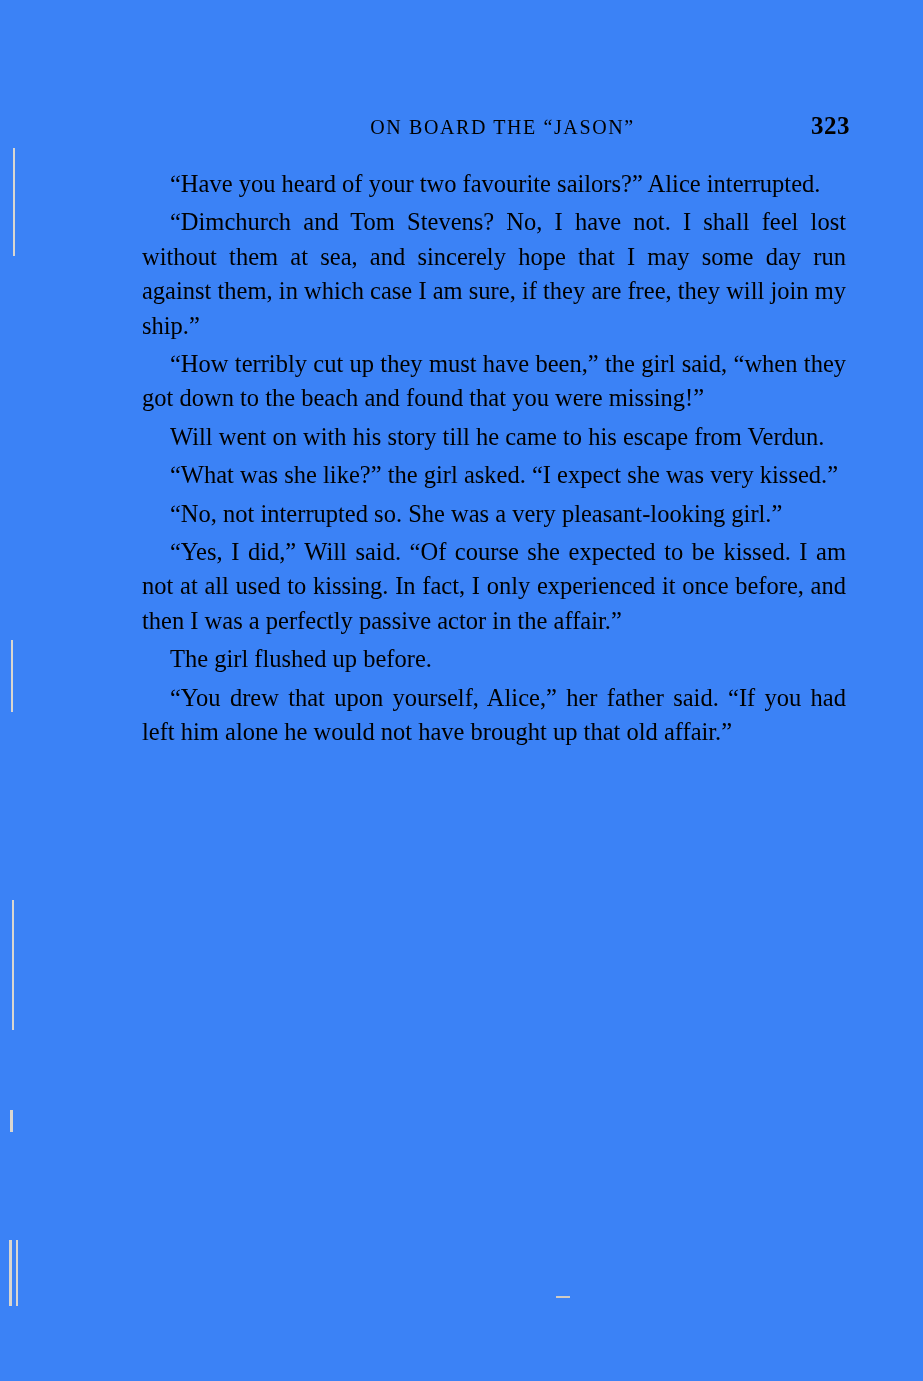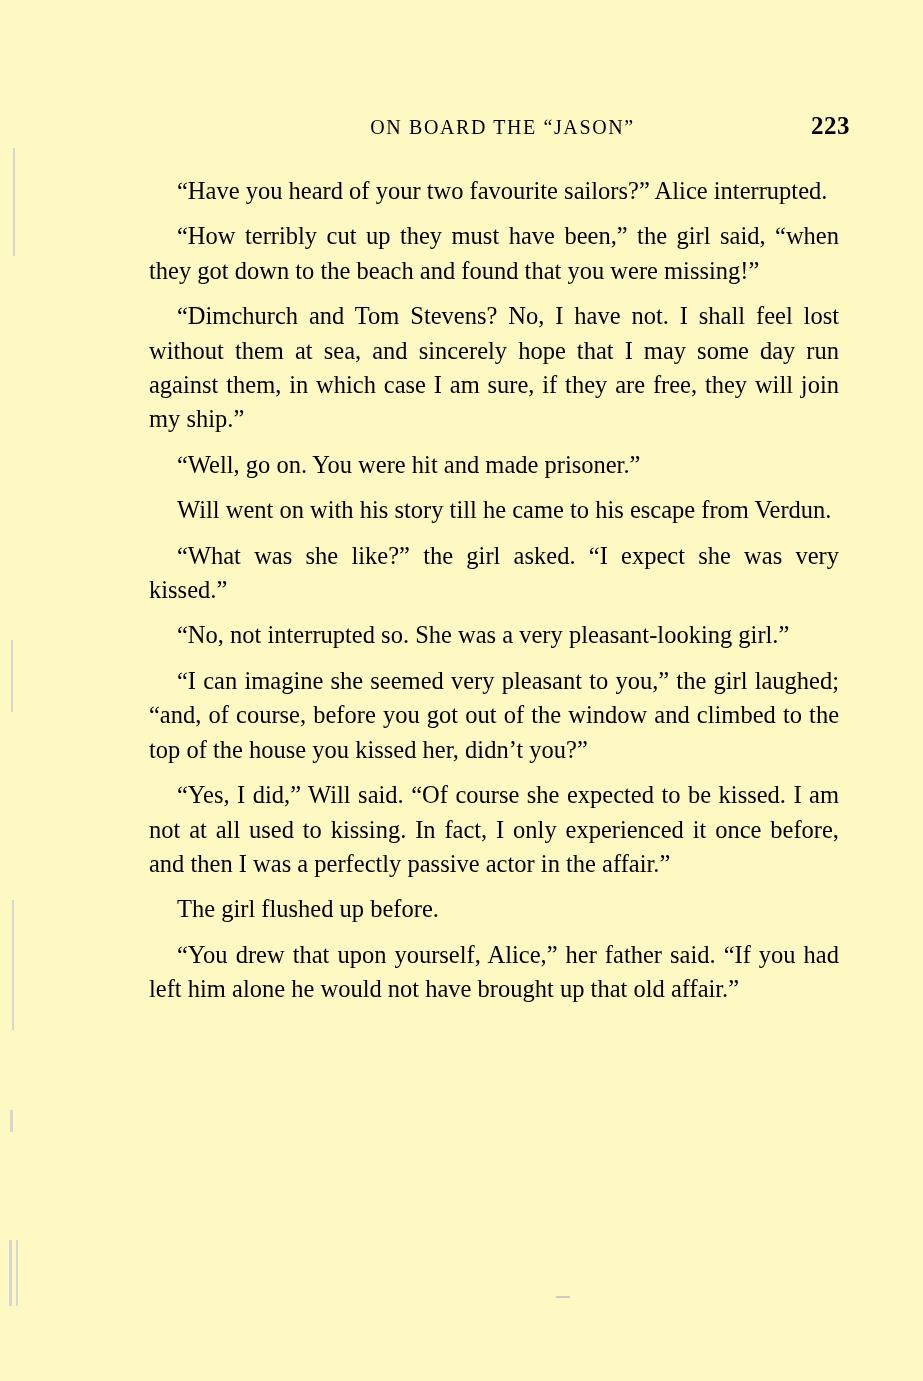--- a/index.html
+++ b/index.html
@@ -11,21 +11,21 @@
     width: 923px;
     height: 1381px;
     overflow: hidden;
     font-family: "Liberation Serif", serif;
     color: #000000;
   }
   .page {
     position: relative;
     width: 923px;
     height: 1381px;
-    background: #fef9c3;
+    background: #3b82f6;
   }
   
   .edge-mark {
     position: absolute;
     background: #d9d6d0;
   }
   .edge-mark.m1 { left: 13px; top: 148px; width: 2px; height: 108px; }
   .edge-mark.m2 { left: 11px; top: 640px; width: 2px; height: 72px; }
   .edge-mark.m3 { left: 12px; top: 900px; width: 2px; height: 130px; }
   .edge-mark.m4 { left: 10px; top: 1110px; width: 3px; height: 22px; }
@@ -61,21 +61,21 @@
     position: absolute;
     left: 138px;
     top: 163px;
     width: 712px;
     font-size: 24.5px;
     line-height: 34.4px;
     text-align: justify;
     text-justify: inter-word;
   }
   .body-text p {
-    margin: 11px;
+    margin: 4px;
     text-indent: 28px;
     hyphens: manual;
   }
 
   .bottom-speck {
     position: absolute;
     left: 556px;
     top: 1296px;
     width: 14px;
     height: 2px;
@@ -89,31 +89,29 @@
 
   <div class="edge-mark m1"></div>
   <div class="edge-mark m2"></div>
   <div class="edge-mark m3"></div>
   <div class="edge-mark m4"></div>
   <div class="edge-mark m5"></div>
   <div class="edge-mark m6"></div>
 
   <div class="header">
     <div class="running-head">ON BOARD THE “JASON”</div>
-    <div class="folio">223</div>
+    <div class="folio">323</div>
   </div>
 
   <div class="body-text">
     <p>“Have you heard of your two favourite sailors?” Alice interrupted.</p>
+    <p>“Dimchurch and Tom Stevens? No, I have not. I shall feel lost without them at sea, and sincerely hope that I may some day run against them, in which case I am sure, if they are free, they will join my ship.”</p>
     <p>“How terribly cut up they must have been,” the girl said, “when they got down to the beach and found that you were missing!”</p>
-    <p>“Dimchurch and Tom Stevens? No, I have not. I shall feel lost without them at sea, and sincerely hope that I may some day run against them, in which case I am sure, if they are free, they will join my ship.”</p>
-    <p>“Well, go on. You were hit and made prisoner.”</p>
     <p>Will went on with his story till he came to his escape from Verdun.</p>
     <p>“What was she like?” the girl asked. “I expect she was very kissed.”</p>
     <p>“No, not interrupted so. She was a very pleasant-looking girl.”</p>
-    <p>“I can imagine she seemed very pleasant to you,” the girl laughed; “and, of course, before you got out of the window and climbed to the top of the house you kissed her, didn’t you?”</p>
     <p>“Yes, I did,” Will said. “Of course she expected to be kissed. I am not at all used to kissing. In fact, I only experienced it once before, and then I was a perfectly passive actor in the affair.”</p>
     <p>The girl flushed up before.</p>
     <p>“You drew that upon yourself, Alice,” her father said. “If you had left him alone he would not have brought up that old affair.”</p>
   </div>
 
   <div class="bottom-speck"></div>
 </div>
 
 </body></html>

